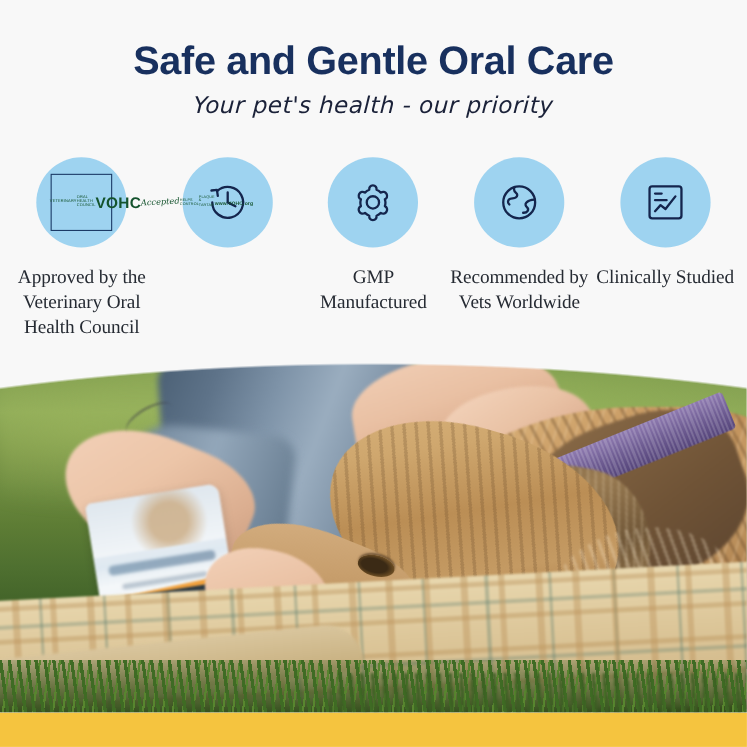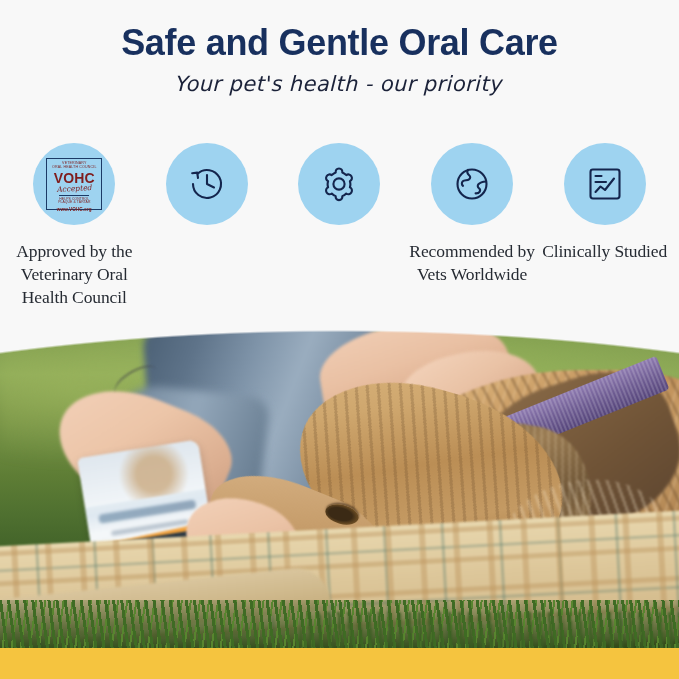--- a/index.html
+++ b/index.html
@@ -22,21 +22,21 @@
     height: 679px;
     background: #f8f8f8;
     overflow: hidden;
   }
 
   
   .header {
     position: absolute;
     top: 0; left: 0; right: 0;
     text-align: center;
-    padding-top: 22px;
+    padding-top: 34px;
   }
 
   .headline {
     font-family: "Liberation Sans", sans-serif;
     font-weight: bold;
     font-size: 36px;
     letter-spacing: -0.3px;
     color: #18305e;
     line-height: 1.15;
   }
@@ -90,24 +90,24 @@
     letter-spacing: -0.1px;
     padding: 0 2px;
   }
 
   
   .vohc {
     width: 58px;
     height: 58px;
     position: relative;
     display: flex;
-    flex-direction: column;
+    flex-direction: row;
     align-items: center;
-    justify-content: flex-end;
-    color: #7f1d1d;
+    justify-content: space-between;
+    color: #14532d;
     line-height: 1;
   }
   .vohc .frame {
     position: absolute;
     inset: 3px 1px;
     border: 1.1px solid #1b3a66;
   }
   .vohc .t1 {
     font-size: 3.6px;
     letter-spacing: 0.15px;
@@ -602,20 +602,21 @@
       </div>
     </div>
 
     <div class="badge">
       <div class="badge-circle">
         <svg width="46" height="46" viewBox="0 0 46 46" fill="none" stroke="#14254d" stroke-width="2.1" stroke-linejoin="round">
           <path d="M23 7.5c2.4 0 3.6 1.9 3.3 4 1.5.6 2.8 1.5 3.9 2.6 1.8-1.2 4-1 5.2 1.1 1.2 2.1.3 4.1-1.5 5 .3 1 .5 2 .5 3.1s-.2 2.1-.5 3.1c1.8.9 2.7 2.9 1.5 5-1.2 2.1-3.4 2.3-5.2 1.1-1.1 1.1-2.4 2-3.9 2.6.3 2.1-.9 4-3.3 4s-3.6-1.9-3.3-4c-1.5-.6-2.8-1.5-3.9-2.6-1.8 1.2-4 1-5.2-1.1-1.2-2.1-.3-4.1 1.5-5-.3-1-.5-2-.5-3.1s.2-2.1.5-3.1c-1.8-.9-2.7-2.9-1.5-5 1.2-2.1 3.4-2.3 5.2-1.1 1.1-1.1 2.4-2 3.9-2.6-.3-2.1.9-4 3.3-4z"></path>
           <circle cx="23" cy="23" r="5.6"></circle>
         </svg>
       </div>
+      <div class="badge-caption">GMP Manufactured</div>
     </div>
 
     <div class="badge">
       <div class="badge-circle">
         <svg width="46" height="46" viewBox="0 0 46 46" fill="none" stroke="#14254d" stroke-width="2.1" stroke-linecap="round" stroke-linejoin="round">
           <circle cx="23" cy="23" r="14.5"></circle>
           <path d="M19 8.9c-1.6 2.3-.2 4.3 1.3 5.6 1.3 1.1 1.2 2.8-.3 3.9-1.8 1.3-4.6.4-6.2 1.9-1.4 1.3-1.2 3.4.2 4.6"></path>
           <path d="M37 20.5c-3.2.2-6.1 1.1-7.6 2.8-1.2 1.4-.6 3 .6 4 1.1.9 1.4 2.3.6 3.6-.7 1.1-2.2 1.6-4 1.5"></path>
         </svg>
       </div>

